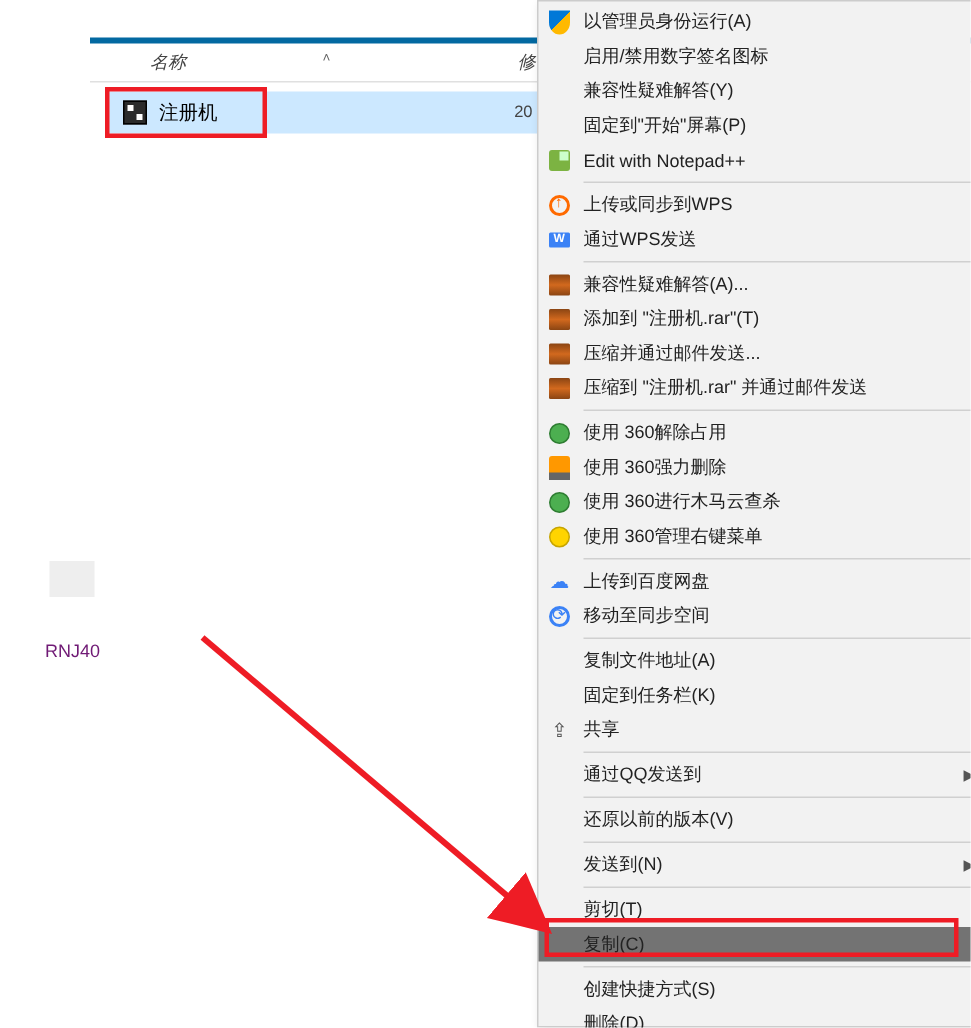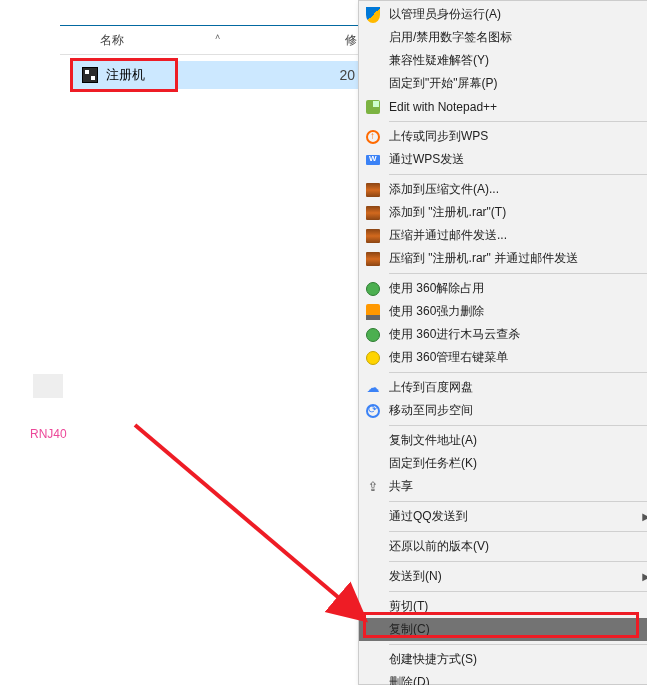--- a/index.html
+++ b/index.html
@@ -15,25 +15,26 @@
       position: relative;
       overflow: hidden;
     }
     .columns {
       position: absolute;
       left: 60px;
       top: 25px;
       right: 0;
       height: 30px;
       border-bottom: 1px solid #e0e0e0;
-      border-top: 1px solid #0369a1;
+      border-top: 4px solid #0369a1;
       display: flex;
       align-items: center;
       font-size: 12px;
       color: #444;
+      font-style: italic;
     }
     .col-name {
       padding-left: 40px;
       width: 280px;
       position: relative;
     }
     .sort-arrow {
       position: absolute;
       left: 155px;
       top: 0px;
@@ -78,37 +79,37 @@
       position: absolute;
       right: 2px;
       bottom: 2px;
       width: 4px;
       height: 4px;
       background: #fff;
     }
     .file-date {
       position: absolute;
       right: 5px;
-      font-size: 14px;
+      font-size: 11px;
       color: #444;
     }
     .highlight-box {
       position: absolute;
       left: 70px;
       top: 58px;
       width: 108px;
       height: 34px;
       border: 3px solid #ee1c25;
     }
     .footer-txt {
       position: absolute;
       left: 30px;
       top: 427px;
       font-size: 12px;
-      color: #ec4899;
+      color: #701a75;
     }
     .left-strip {
       position: absolute;
       left: 33px;
       top: 374px;
       width: 30px;
       height: 24px;
       background: #eee;
     }
 
@@ -345,21 +346,21 @@
     <span class="ctx-icon">
         <span class="icon-wps-send"></span>
       </span>
     <span>通过WPS发送</span>
   </div>
   <div class="ctx-sep"></div>
   <div class="ctx-item">
     <span class="ctx-icon">
         <span class="icon-rar"></span>
       </span>
-    <span>添加到压缩文件(A)...</span>
+    <span>兼容性疑难解答(A)...</span>
   </div>
   <div class="ctx-item">
     <span class="ctx-icon">
         <span class="icon-rar"></span>
       </span>
     <span>添加到 "注册机.rar"(T)</span>
   </div>
   <div class="ctx-item">
     <span class="ctx-icon">
         <span class="icon-rar"></span>

